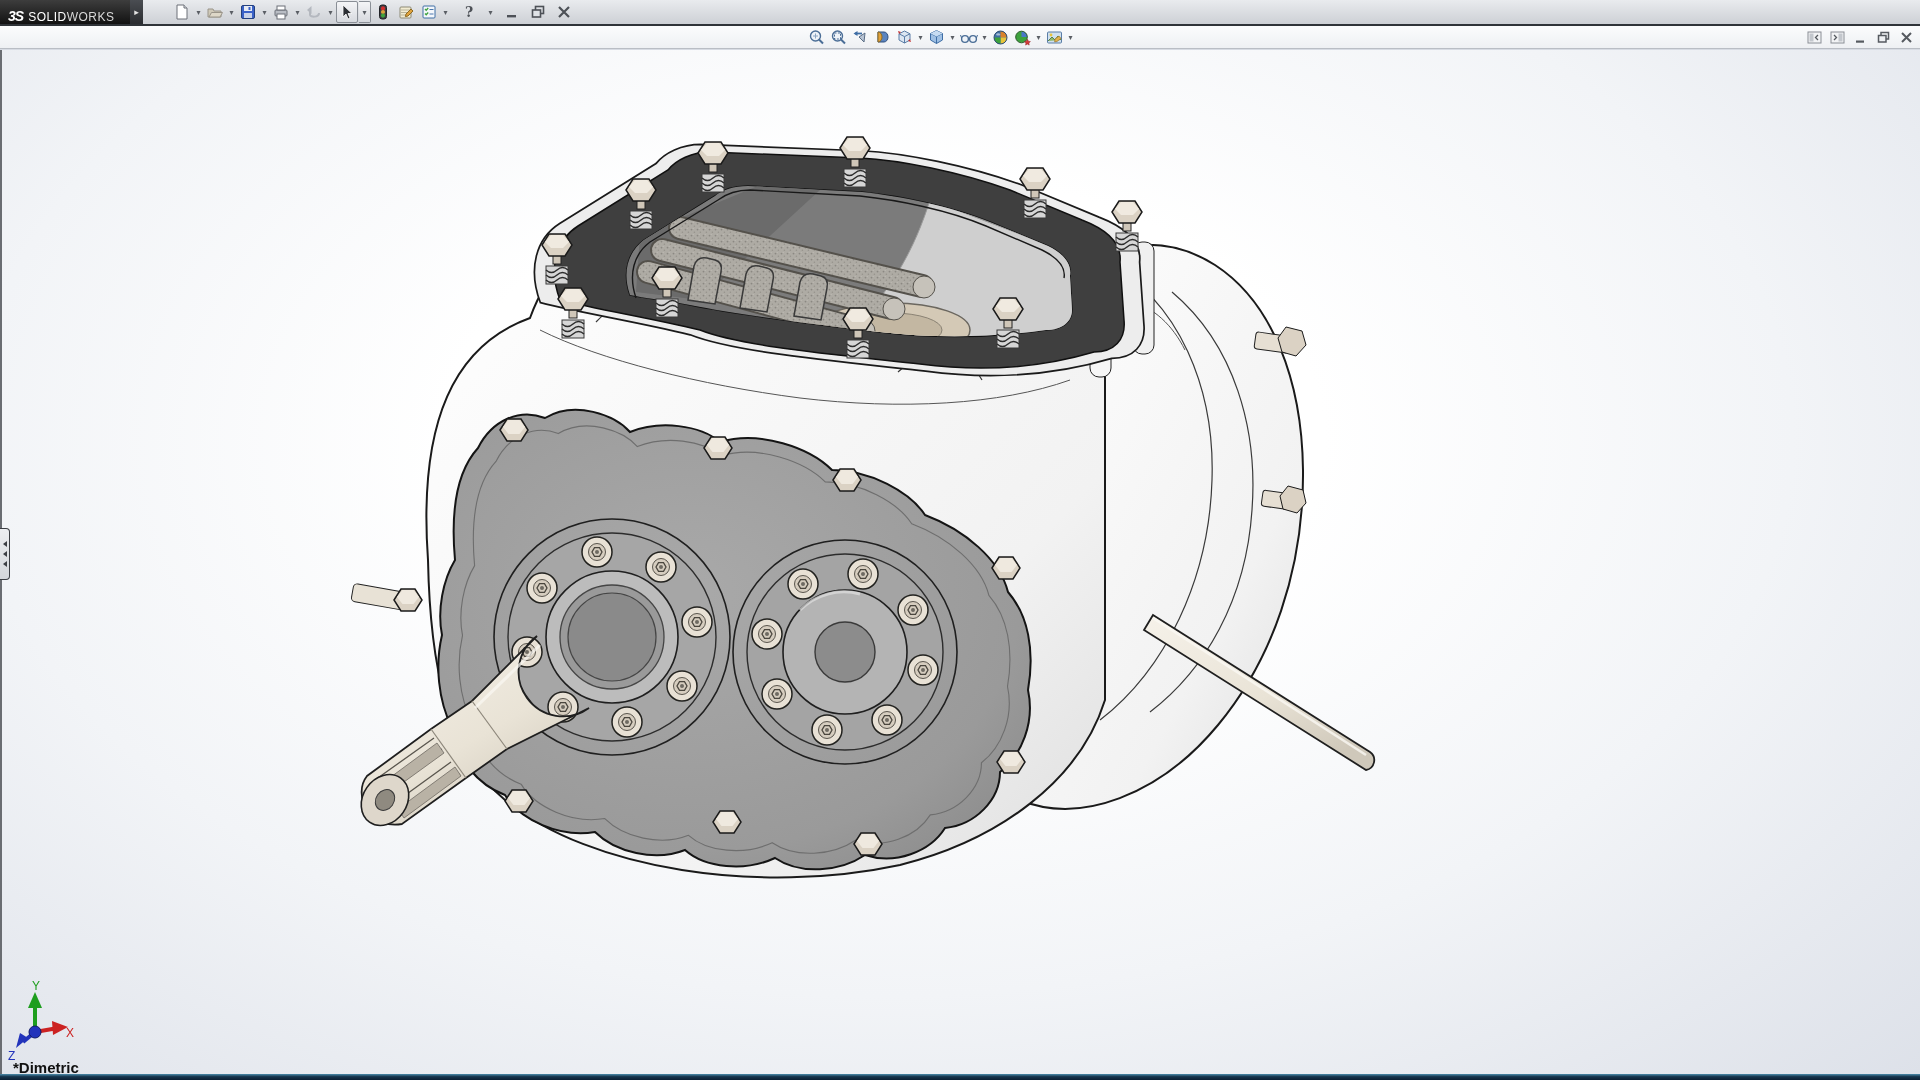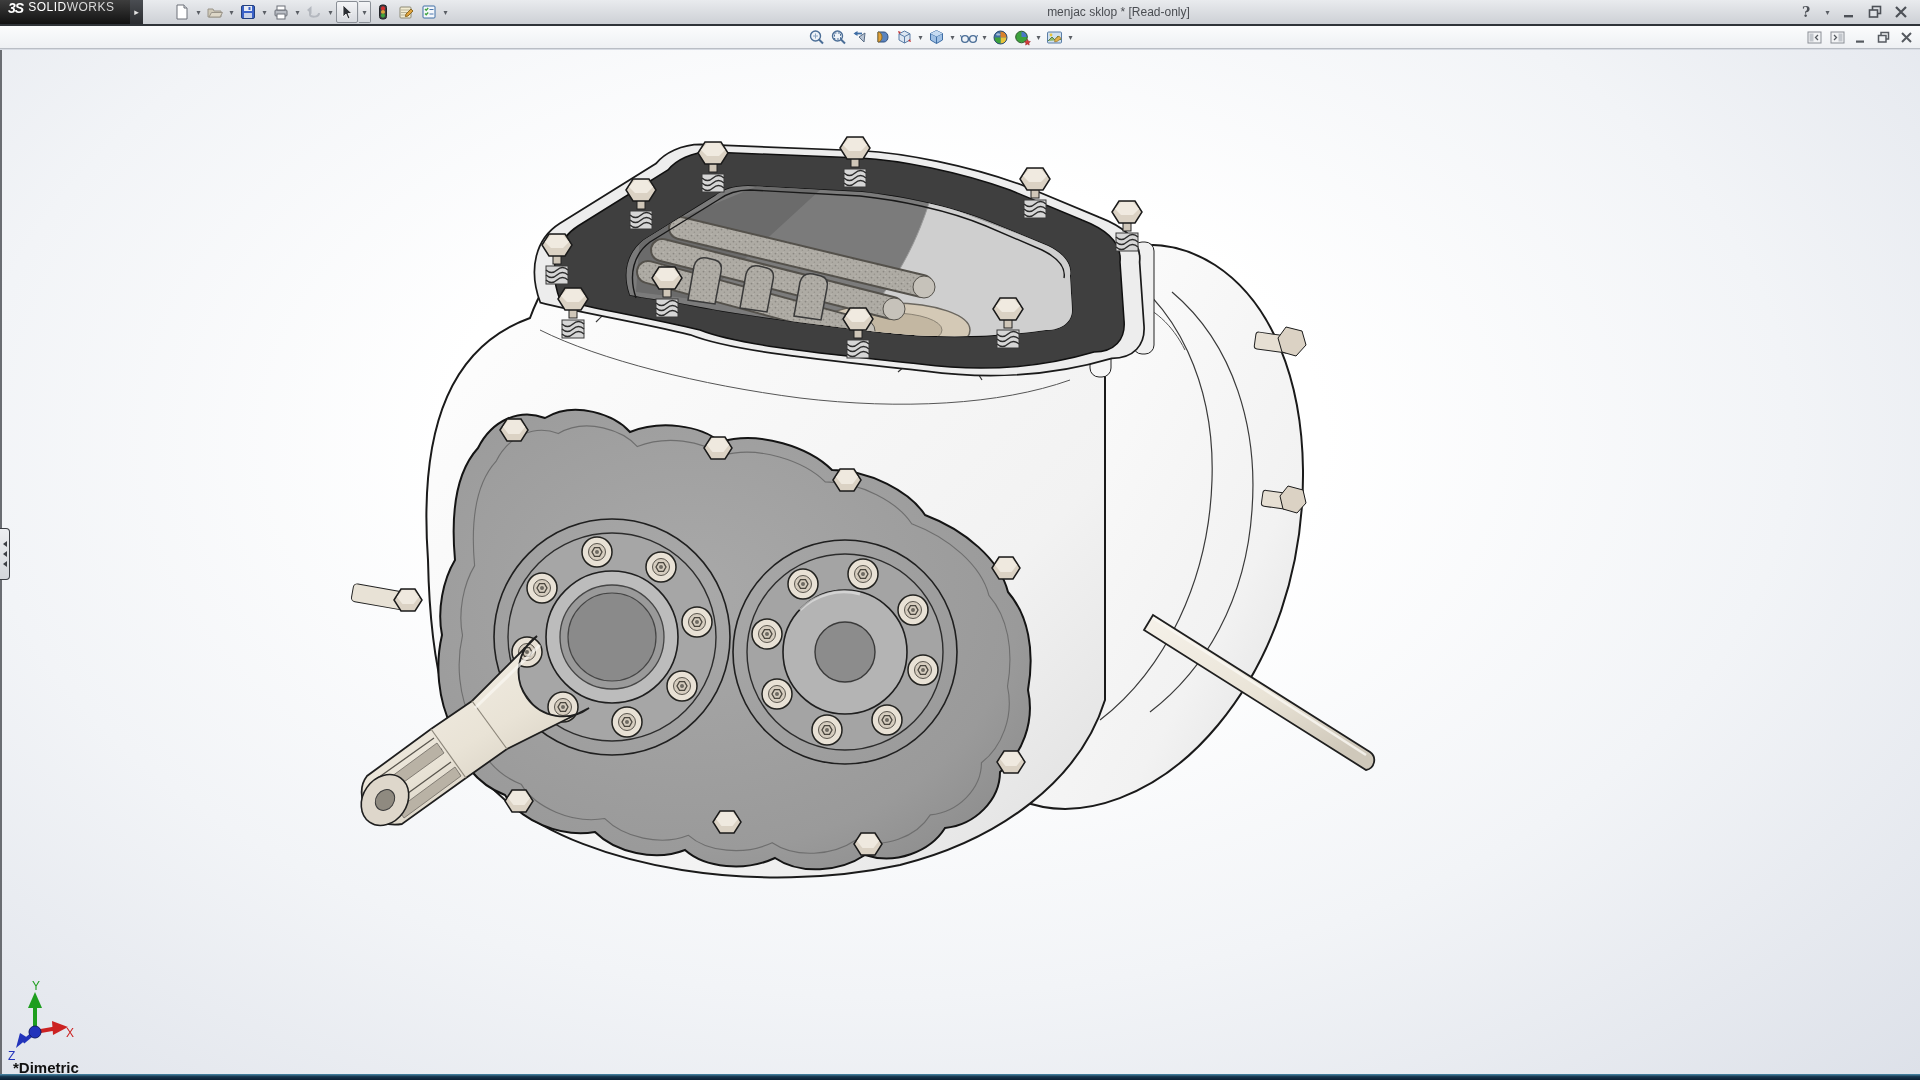--- a/index.html
+++ b/index.html
@@ -3,21 +3,21 @@
 <meta charset="utf-8">
 <style>
   html,body{margin:0;padding:0;width:1920px;height:1080px;overflow:hidden;
     font-family:"Liberation Sans",sans-serif;background:#d7dbe3;}
   *{box-sizing:border-box;}
 
   
   .titlebar{height:26px;display:flex;align-items:stretch;
     background:linear-gradient(#e9ebee,#cdd0d5);
     border-bottom:2px solid #2f3338;position:relative;}
-  .logo-block{width:130px;display:flex;align-items:flex-start;gap:5px;padding:0 8px;
+  .logo-block{width:130px;display:flex;align-items:flex-end;gap:5px;padding:0 8px;
     background:linear-gradient(#3d3d3d,#121212);color:#fff;}
   .logo-mark{font-style:italic;font-weight:bold;font-size:14px;letter-spacing:-1px;}
   .brand{font-size:12px;letter-spacing:.5px;}
   .brand b{font-weight:normal;}
   .brand span{font-weight:normal;color:#d8d8d8;}
   .menu-tab{width:13px;display:flex;align-items:center;justify-content:center;
     background:linear-gradient(#4a4d52,#2a2c30);color:#e5e5e5;font-size:9px;cursor:pointer;}
   .std-tools{display:flex;align-items:center;padding-left:28px;gap:1px;}
   .tbtn{width:22px;height:22px;border:1px solid transparent;display:flex;align-items:center;
     justify-content:center;background:transparent;padding:0;cursor:pointer;}
@@ -135,21 +135,20 @@
       <svg width="16" height="16">
           <rect x="2" y="2" width="12" height="12" rx="1" fill="#f4f7fb" stroke="#3f6ea5"></rect>
           <path d="M4,5 l1.2,1.2 2,-2.2" stroke="#3da23d" fill="none" stroke-width="1.3"></path>
           <path d="M4,9.5 l1.2,1.2 2,-2.2" stroke="#3da23d" fill="none" stroke-width="1.3"></path>
           <path d="M8.5,5.5 h4 M8.5,10 h4" stroke="#4a77ad"></path>
         </svg>
     </button>
       <span class="drop">▾</span>
   </div>
 
-  <div class="tb-title">menjac sklop * [Read-only]</div>
 
   <div class="win-controls">
     <span class="wc help-q" title="Help">?</span>
     <span class="drop">▾</span>
     <span class="wc" title="Minimize">
       <svg width="14" height="14">
           <rect x="2" y="10" width="9" height="2.4" fill="#4d5157"></rect>
         </svg>
     </span>
     <span class="wc" title="Restore Down">

